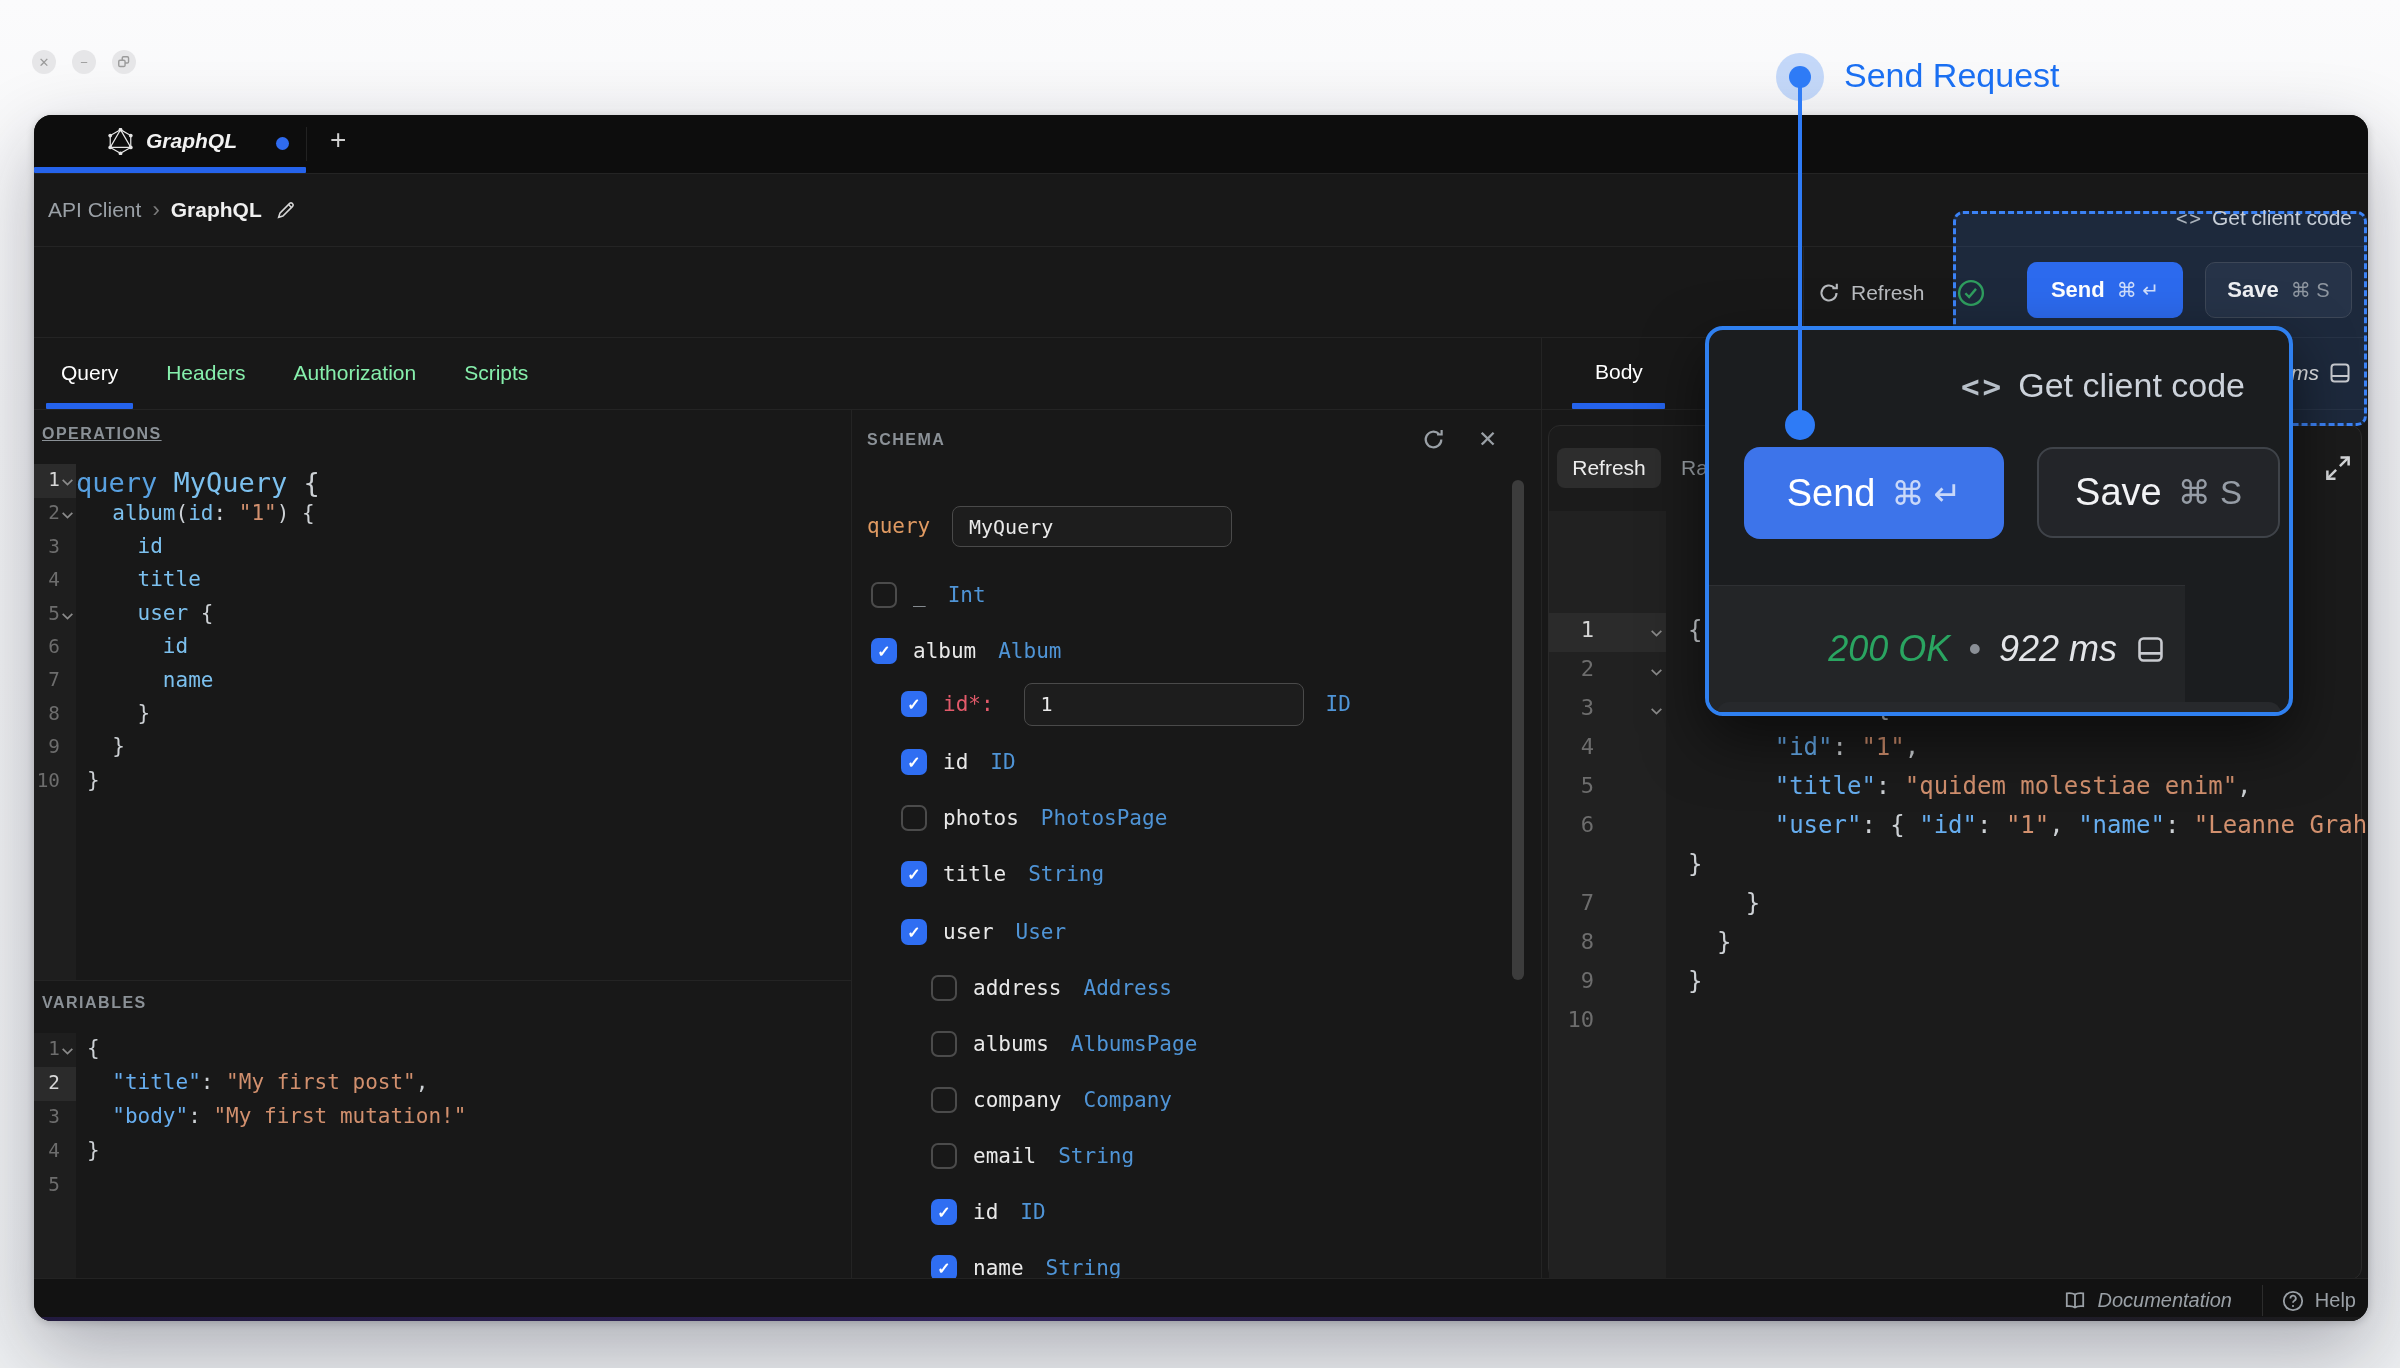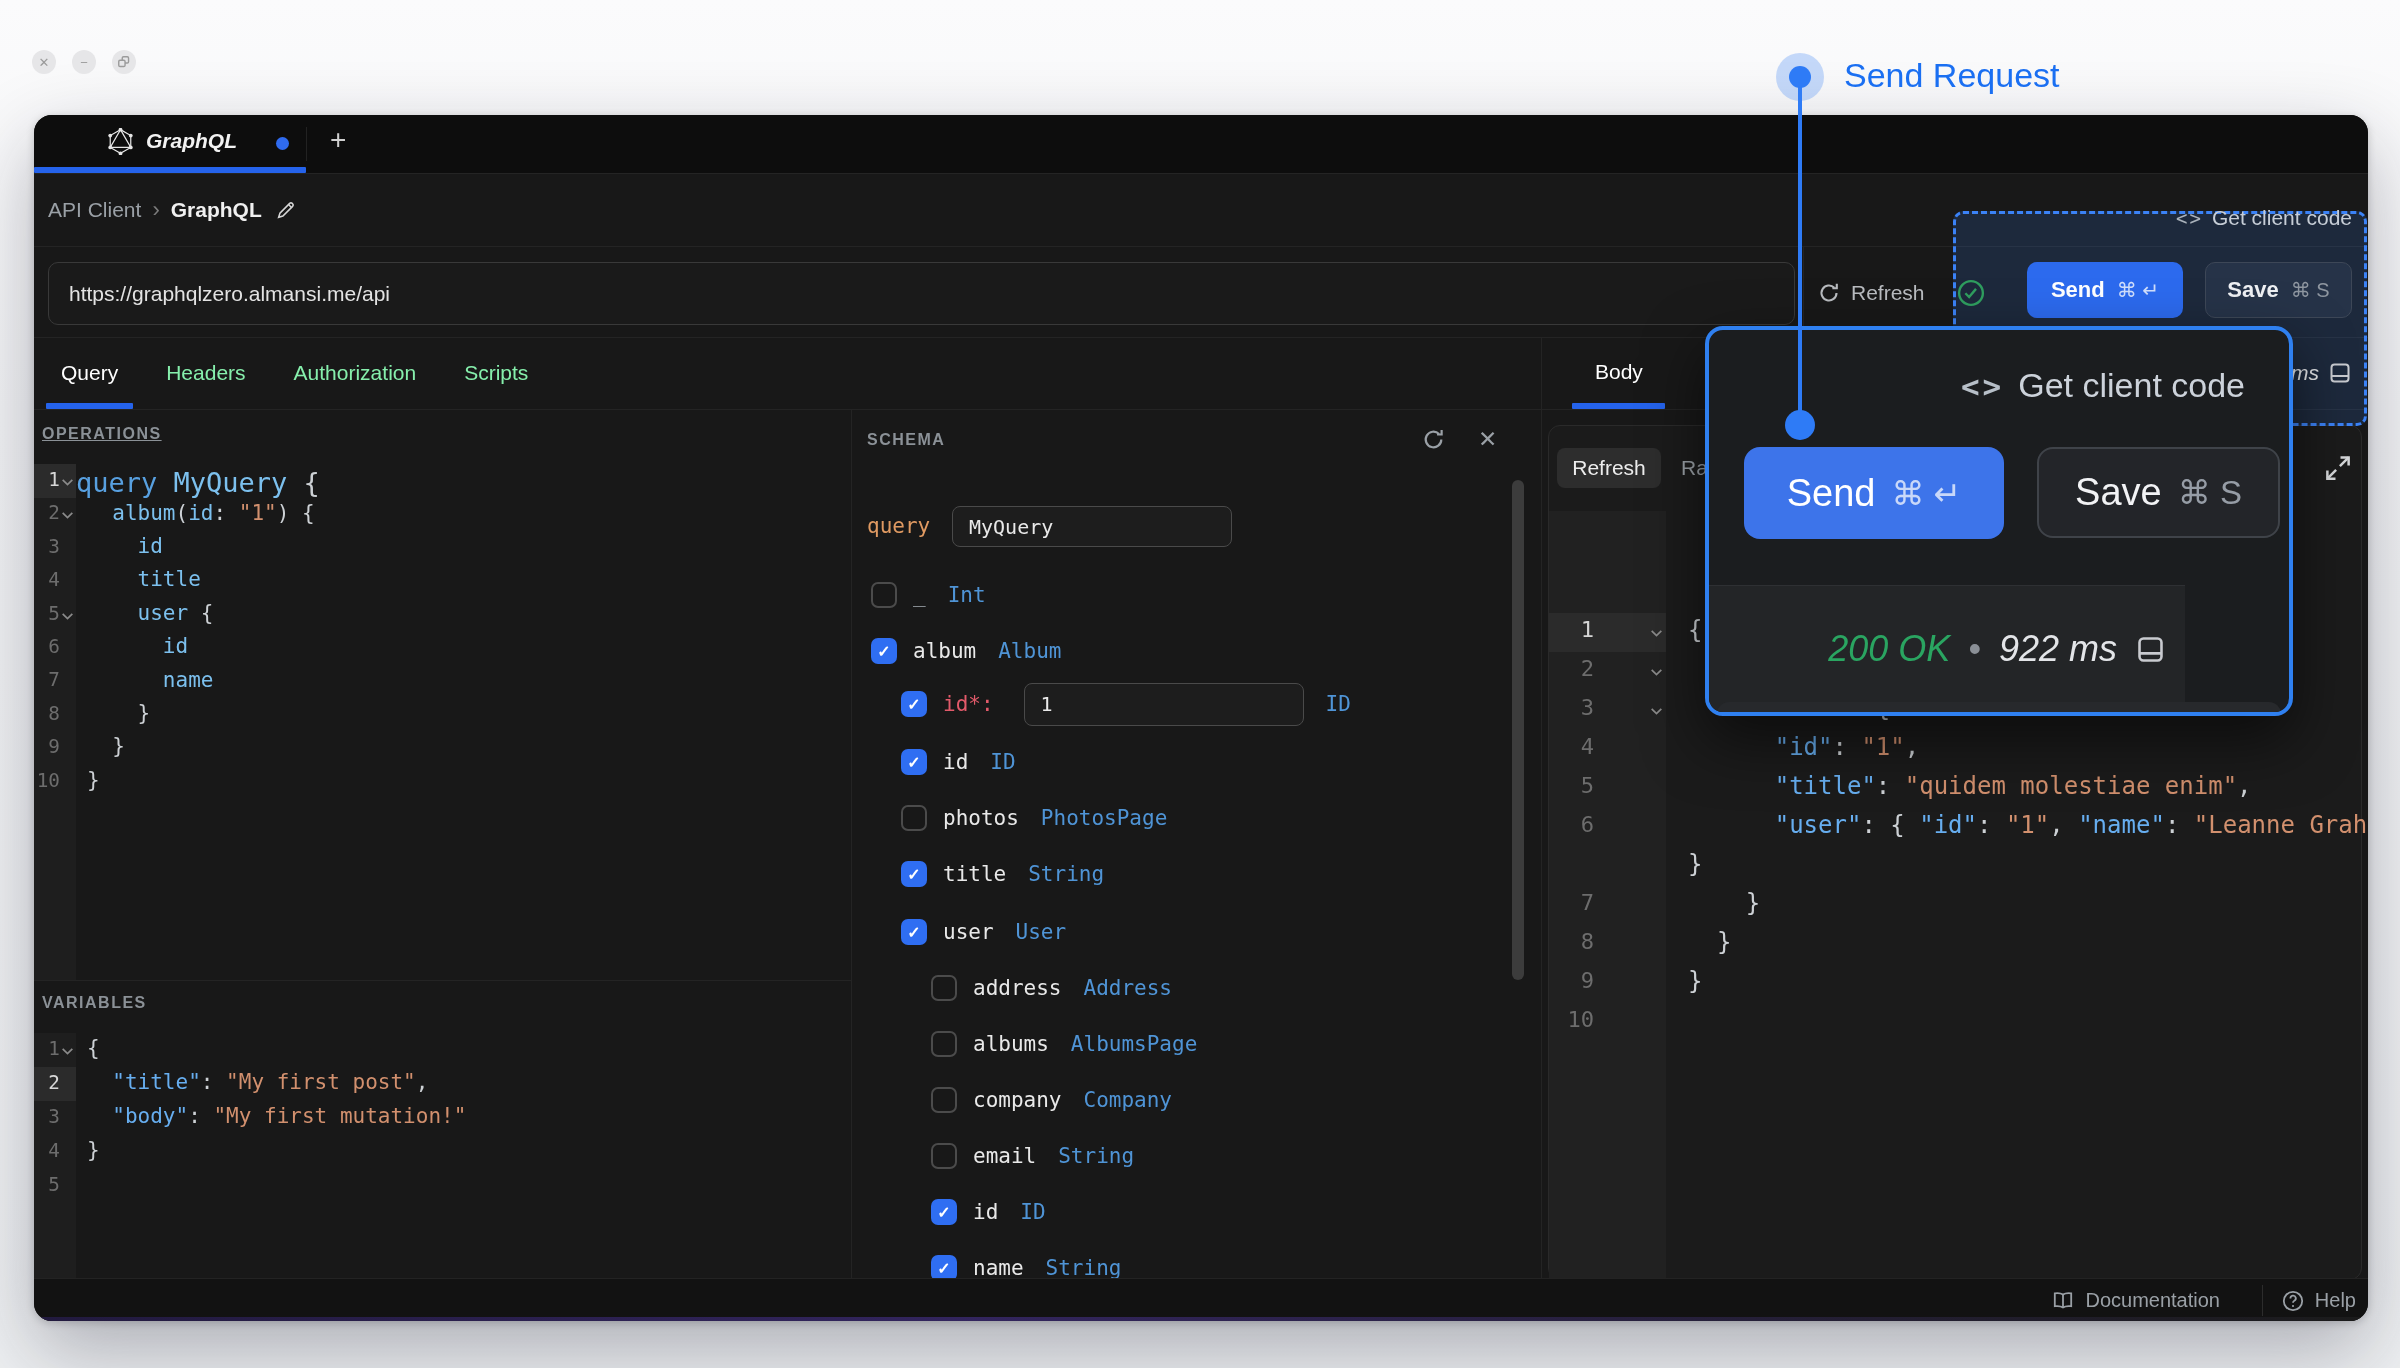--- a/index.html
+++ b/index.html
@@ -172,21 +172,20 @@
     <span class="crumb-cur">GraphQL</span>
     <span style="display:flex;margin-left:2px;">
       <svg width="22" height="22" viewBox="0 0 24 24" fill="none" stroke="#d6d6d6" stroke-width="1.7">
         <path d="M4 20l1.4-4.6L16 4.8a2 2 0 0 1 2.8 0l.4.4a2 2 0 0 1 0 2.8L8.6 18.6 4 20z"></path>
         <path d="M14.8 6l3.2 3.2"></path>
       </svg>
     </span>
   </div>
   <div class="hdiv" style="top:131px;"></div>
 
-  <input id="url-input" class="abs" readonly="" value="https://graphqlzero.almansi.me/api" style="">
   <div class="abs vdiv" style="left:1769px;top:131px;height:91px;"></div>
   <div class="abs flex btn-refresh" style="left:1783px;top:163px;height:30px;z-index:6;">
     <svg width="24" height="24" viewBox="0 0 24 24" fill="none" stroke="#b9bcc0" stroke-width="2.1">
       <path d="M19.5 12a7.5 7.5 0 1 1-2.2-5.3"></path>
         <path d="M19.8 2.8v4.4h-4.4"></path>
     </svg>
     <span>Refresh</span>
   </div>
   <div class="abs" style="left:1922px;top:163px;z-index:6;">
     <svg width="30" height="30" viewBox="0 0 24 24" fill="none" stroke="#2f9e5f" stroke-width="1.9">
@@ -446,21 +445,21 @@
         <svg width="31" height="33" viewBox="0 0 24 24" fill="none" stroke="#c9cbd0" stroke-width="2">
           <rect x="3.5" y="3.5" width="17" height="17" rx="3"></rect>
             <path d="M3.5 15h17"></path>
         </svg>
       </div>
     </div>
     <div id="popup-hint" class="abs"></div>
   </div>
 
   <div id="bottombar" class="abs">
-    <div class="abs flex" style="right:148px;top:0;height:43px;">
+    <div class="abs flex" style="right:136px;top:0;height:43px;font-style:italic;">
       <span class="flex bb-item">
         <svg width="24" height="24" viewBox="0 0 24 24" fill="none" stroke="#9aa0a6" stroke-width="1.8">
           <path d="M12 5.5C10 4.2 7 3.9 3.8 4.3v12.9c3.2-.4 6.2-.1 8.2 1.2 2-1.3 5-1.6 8.2-1.2V4.3C17 3.9 14 4.2 12 5.5z"></path>
           <path d="M12 5.5v12.9"></path>
         </svg>
         <span>Documentation</span>
       </span>
     </div>
     <div class="abs" style="right:105px;top:6px;width:1px;height:31px;background:#2c2c2c;"></div>
     <div class="abs flex" style="right:12px;top:0;height:43px;">

